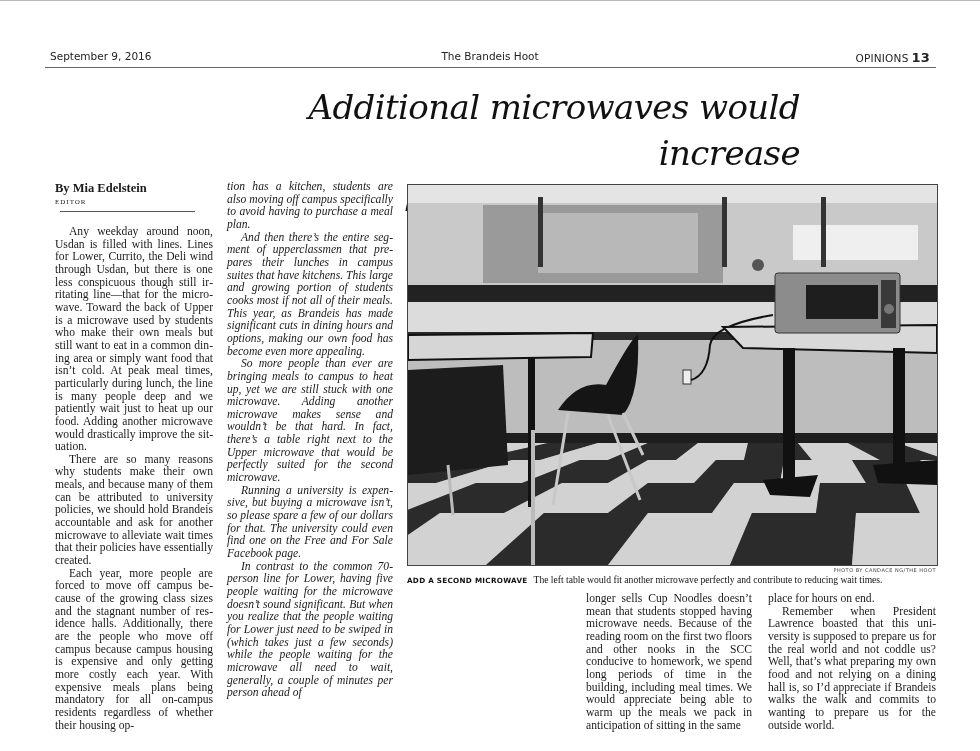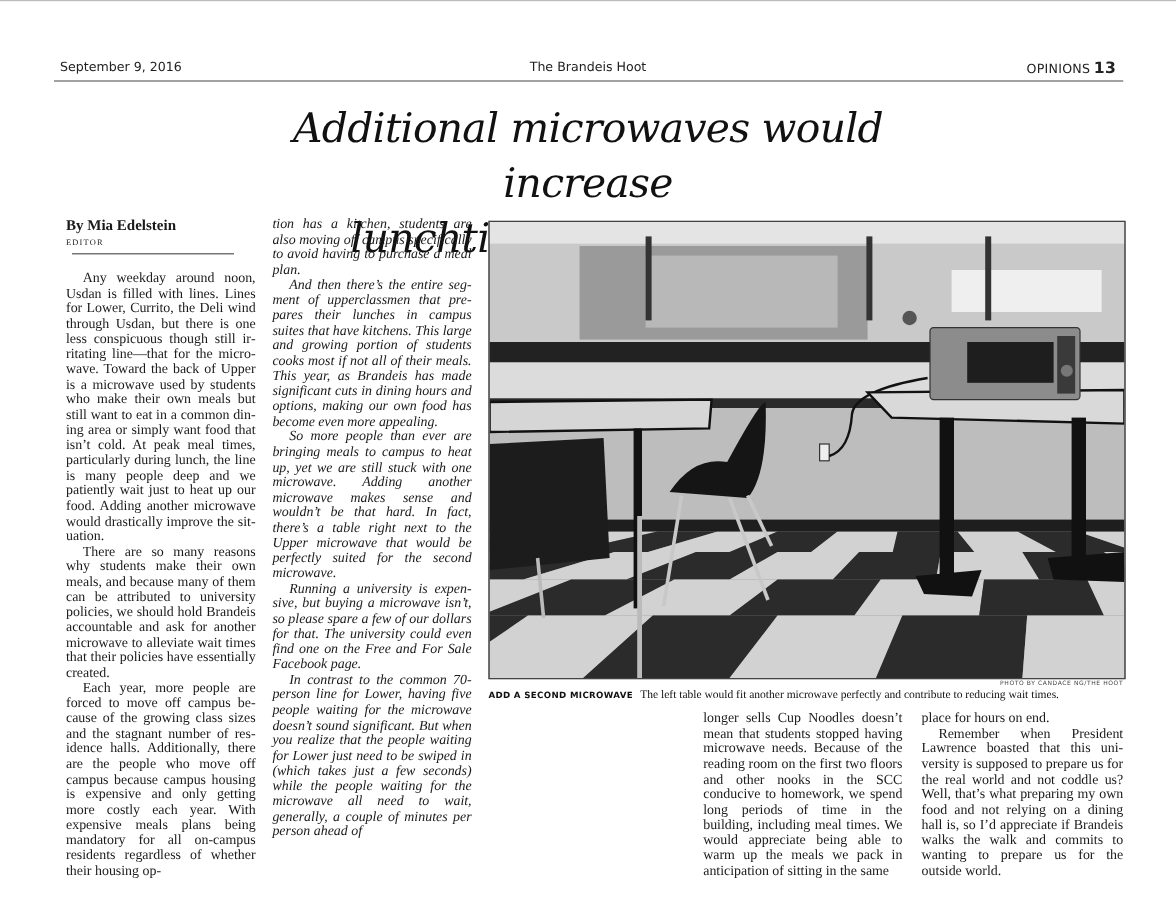--- a/index.html
+++ b/index.html
@@ -4,21 +4,21 @@
 <style>
   html, body { margin:0; padding:0; background:#ffffff; }
   body { width:980px; height:751px; position:relative; overflow:hidden; font-family:"Liberation Serif", serif; color:#1a1a1a; }
   .topbar { position:absolute; left:0; top:0; width:980px; height:1px; background:#bbb; }
   .header { position:absolute; left:45px; top:49px; width:890px; height:18px; font-family:"DejaVu Sans", sans-serif; font-size:10.5px; color:#222; }
   .header .date { position:absolute; left:5px; top:1px; }
   .header .paper { position:absolute; left:0; width:890px; text-align:center; top:1px; }
   .header .section { position:absolute; right:5px; top:1px; letter-spacing:0.2px; }
   .header .section b { font-size:13px; margin-left:3px;margin-top:20px; }
   .header-rule { position:absolute; left:45px; top:67px; width:891px; height:1px; background:#666; }
-  .headline { position:absolute; left:180px; top:84px; width:620px; text-align:center; font-family:"DejaVu Serif", serif; font-style:italic; font-size:34px; line-height:46px; color:#111; letter-spacing:-0.6px; }
+  .headline { position:absolute; left:180px; top:84px; width:620px; text-align:right; font-family:"DejaVu Serif", serif; font-style:italic; font-size:34px; line-height:46px; color:#111; letter-spacing:-0.6px; }
   .byline { position:absolute; left:55px; top:181px; width:145px; }
   .byline .name { font-weight:bold; font-size:12.5px; }
   .byline .role { font-size:7px; letter-spacing:1px; margin-top:2px; }
   .byline-rule { position:absolute; left:60px; top:211px; width:135px; height:1px; background:#555; }
   .col { position:absolute; font-size:11.6px; line-height:12.65px; text-align:justify; hyphens:manual; }
   .col p { margin:0; text-indent:14px; }
   .col p.cont { text-indent:0; }
   #col1 { left:55px; top:226px; width:158px; }
   #col2 { left:227px; top:181px; width:166px;font-style:italic; }
   #col3 { left:407px; top:593px; width:166px; }

